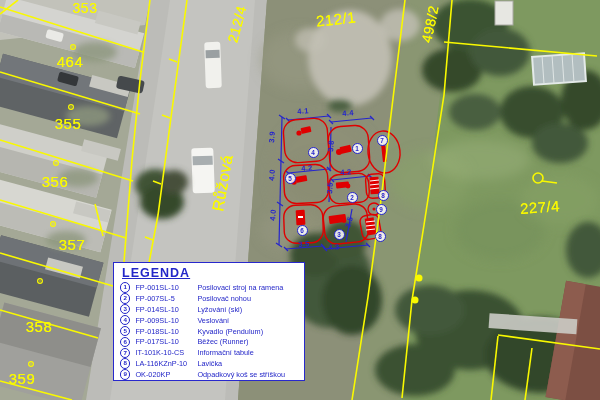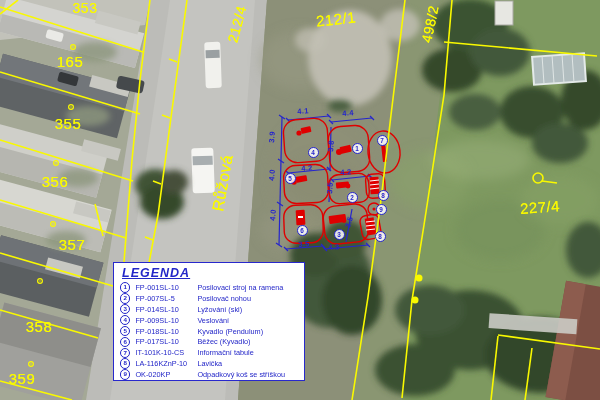--- a/index.html
+++ b/index.html
@@ -24,21 +24,21 @@
     border-radius:50%;background:rgba(255,255,255,.85);color:#2525cd;
     font-size:6.4px;font-weight:bold;line-height:9px;text-align:center;
   }
   #legend{
     position:absolute;z-index:10;left:113px;top:262px;width:192px;height:119px;
     background:#ffffff;border:1.8px solid #2828cc;box-sizing:border-box;
     color:#2326c8;overflow:hidden;
   }
   .lg-title{
     margin:3px 0 2px 8px;font-size:12.5px;font-weight:bold;
-    text-decoration:underline;letter-spacing:1px;font-style:italic;
+    text-decoration:underline;letter-spacing:1px;
   }
   .lg-rows{margin-left:6px;}
   .lg-row{display:flex;align-items:center;height:10.9px;}
   .lnum{
     flex:0 0 auto;width:8.4px;height:8.4px;border:1px solid #2326c8;border-radius:50%;
     font-size:6.2px;font-weight:bold;line-height:8px;text-align:center;margin-right:5px;
   }
   .lcode{flex:0 0 62px;font-size:7.3px;}
   .ldesc{flex:1;font-size:7.3px;}
 </style>
@@ -310,42 +310,42 @@
           <span class="ldesc">Veslování</span>
         </div>
         <div class="lg-row">
           <span class="lnum">5</span>
           <span class="lcode">FP-018SL-10</span>
           <span class="ldesc">Kyvadlo (Pendulum)</span>
         </div>
         <div class="lg-row">
           <span class="lnum">6</span>
           <span class="lcode">FP-017SL-10</span>
-          <span class="ldesc">Běžec (Kyvadlo)</span>
+          <span class="ldesc">Běžec (Runner)</span>
         </div>
         <div class="lg-row">
           <span class="lnum">7</span>
           <span class="lcode">IT-101K-10-CS</span>
           <span class="ldesc">Informační tabule</span>
         </div>
         <div class="lg-row">
           <span class="lnum">8</span>
           <span class="lcode">LA-116KZnP-10</span>
           <span class="ldesc">Lavička</span>
         </div>
         <div class="lg-row">
           <span class="lnum">9</span>
           <span class="lcode">OK-020KP</span>
           <span class="ldesc">Odpadkový koš se stříškou</span>
         </div>
       </div>
   </div>
 
 <div class="ylabel" style="left: 85px; top: 8px; font-size: 14px; transform: translate(-50%, -50%) rotate(0deg);">353</div>
-    <div class="ylabel" style="left: 70px; top: 61px; font-size: 15px; transform: translate(-50%, -50%) rotate(0deg);">165</div>
+    <div class="ylabel" style="left: 70px; top: 61px; font-size: 15px; transform: translate(-50%, -50%) rotate(0deg);">464</div>
     <div class="ylabel" style="left: 68px; top: 123px; font-size: 15px; transform: translate(-50%, -50%) rotate(0deg);">355</div>
     <div class="ylabel" style="left: 55px; top: 181px; font-size: 15px; transform: translate(-50%, -50%) rotate(0deg); text-align: center;">356</div>
     <div class="ylabel" style="left: 52px; top: 244px; font-size: 15px; transform: translate(-50%, -50%) rotate(0deg); margin-left: 20px;">357</div>
     <div class="ylabel" style="left: 39px; top: 296px; font-size: 15px; transform: translate(-50%, -50%) rotate(0deg); margin-top: 30px;">358</div>
     <div class="ylabel" style="left: 22px; top: 378px; font-size: 15px; transform: translate(-50%, -50%) rotate(0deg);">359</div>
     <div class="ylabel" style="left: 237px; top: 24px; font-size: 14px; transform: translate(-50%, -50%) rotate(-75deg);">212/4</div>
     <div class="ylabel" style="left: 336px; top: 19px; font-size: 15px; transform: translate(-50%, -50%) rotate(-6deg);">212/1</div>
     <div class="ylabel" style="left: 430px; top: 24px; font-size: 14px; transform: translate(-50%, -50%) rotate(-78deg);">498/2</div>
     <div class="ylabel" style="left: 540px; top: 207px; font-size: 15px; transform: translate(-50%, -50%) rotate(-4deg);">227/4</div>
     <div class="ylabel" style="left: 223px; top: 183px; font-size: 16px; transform: translate(-50%, -50%) rotate(-80deg);">Růžová</div>

